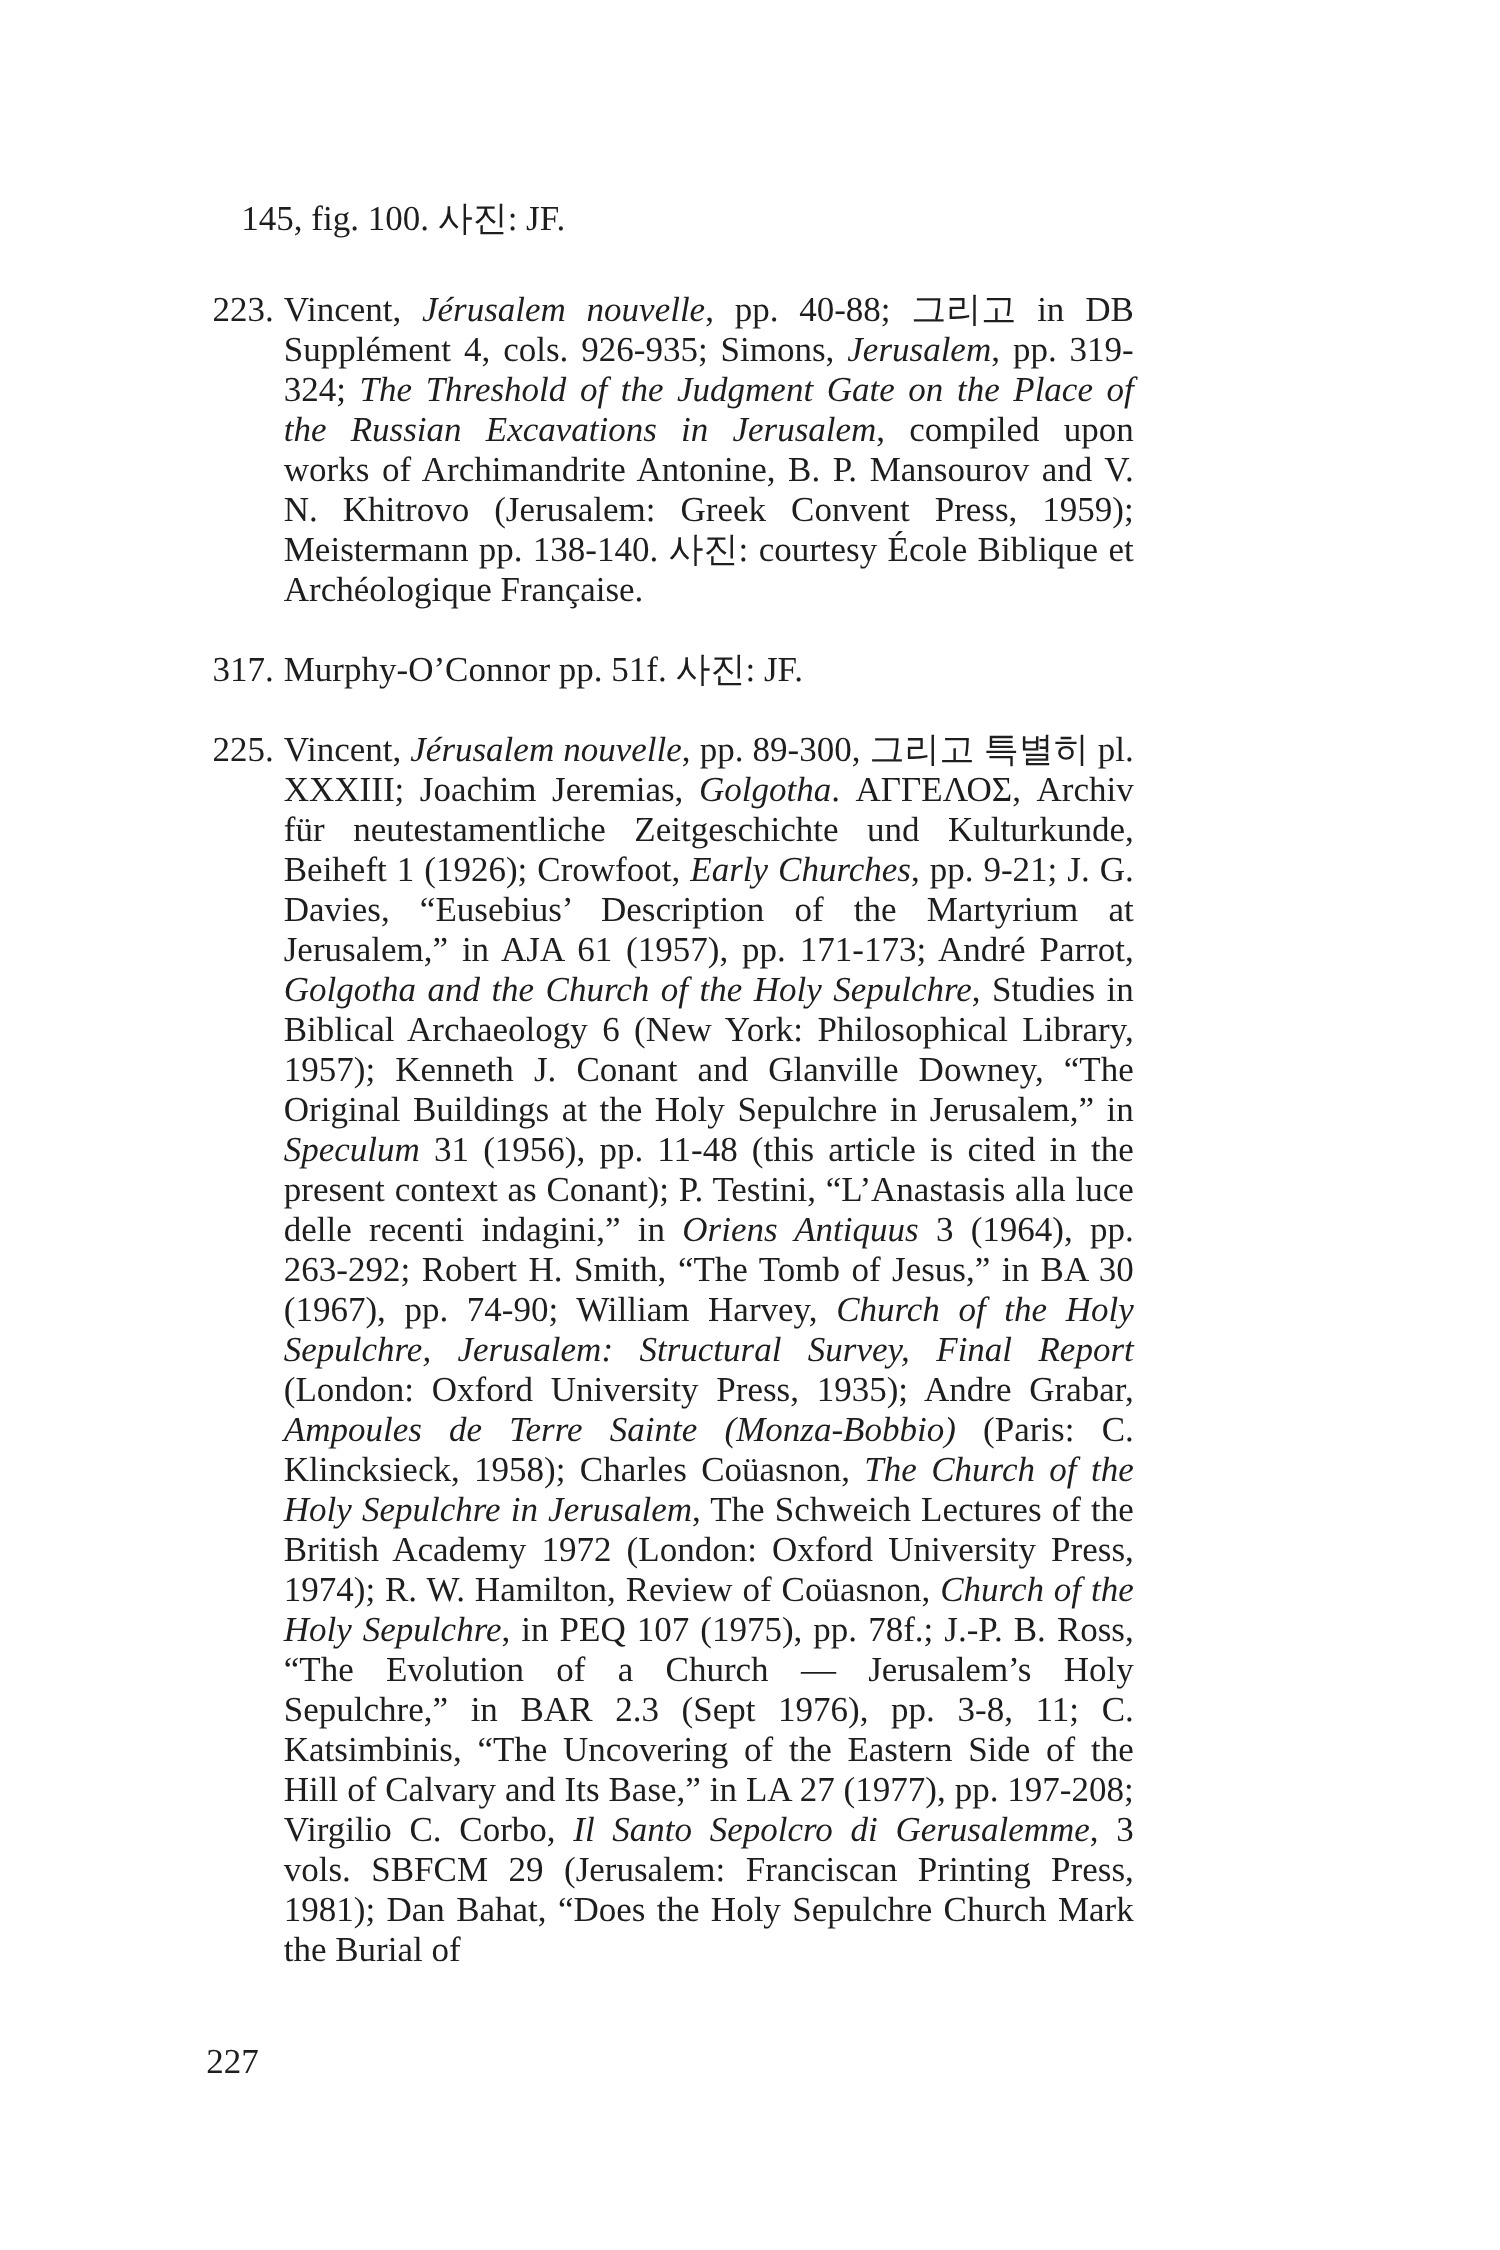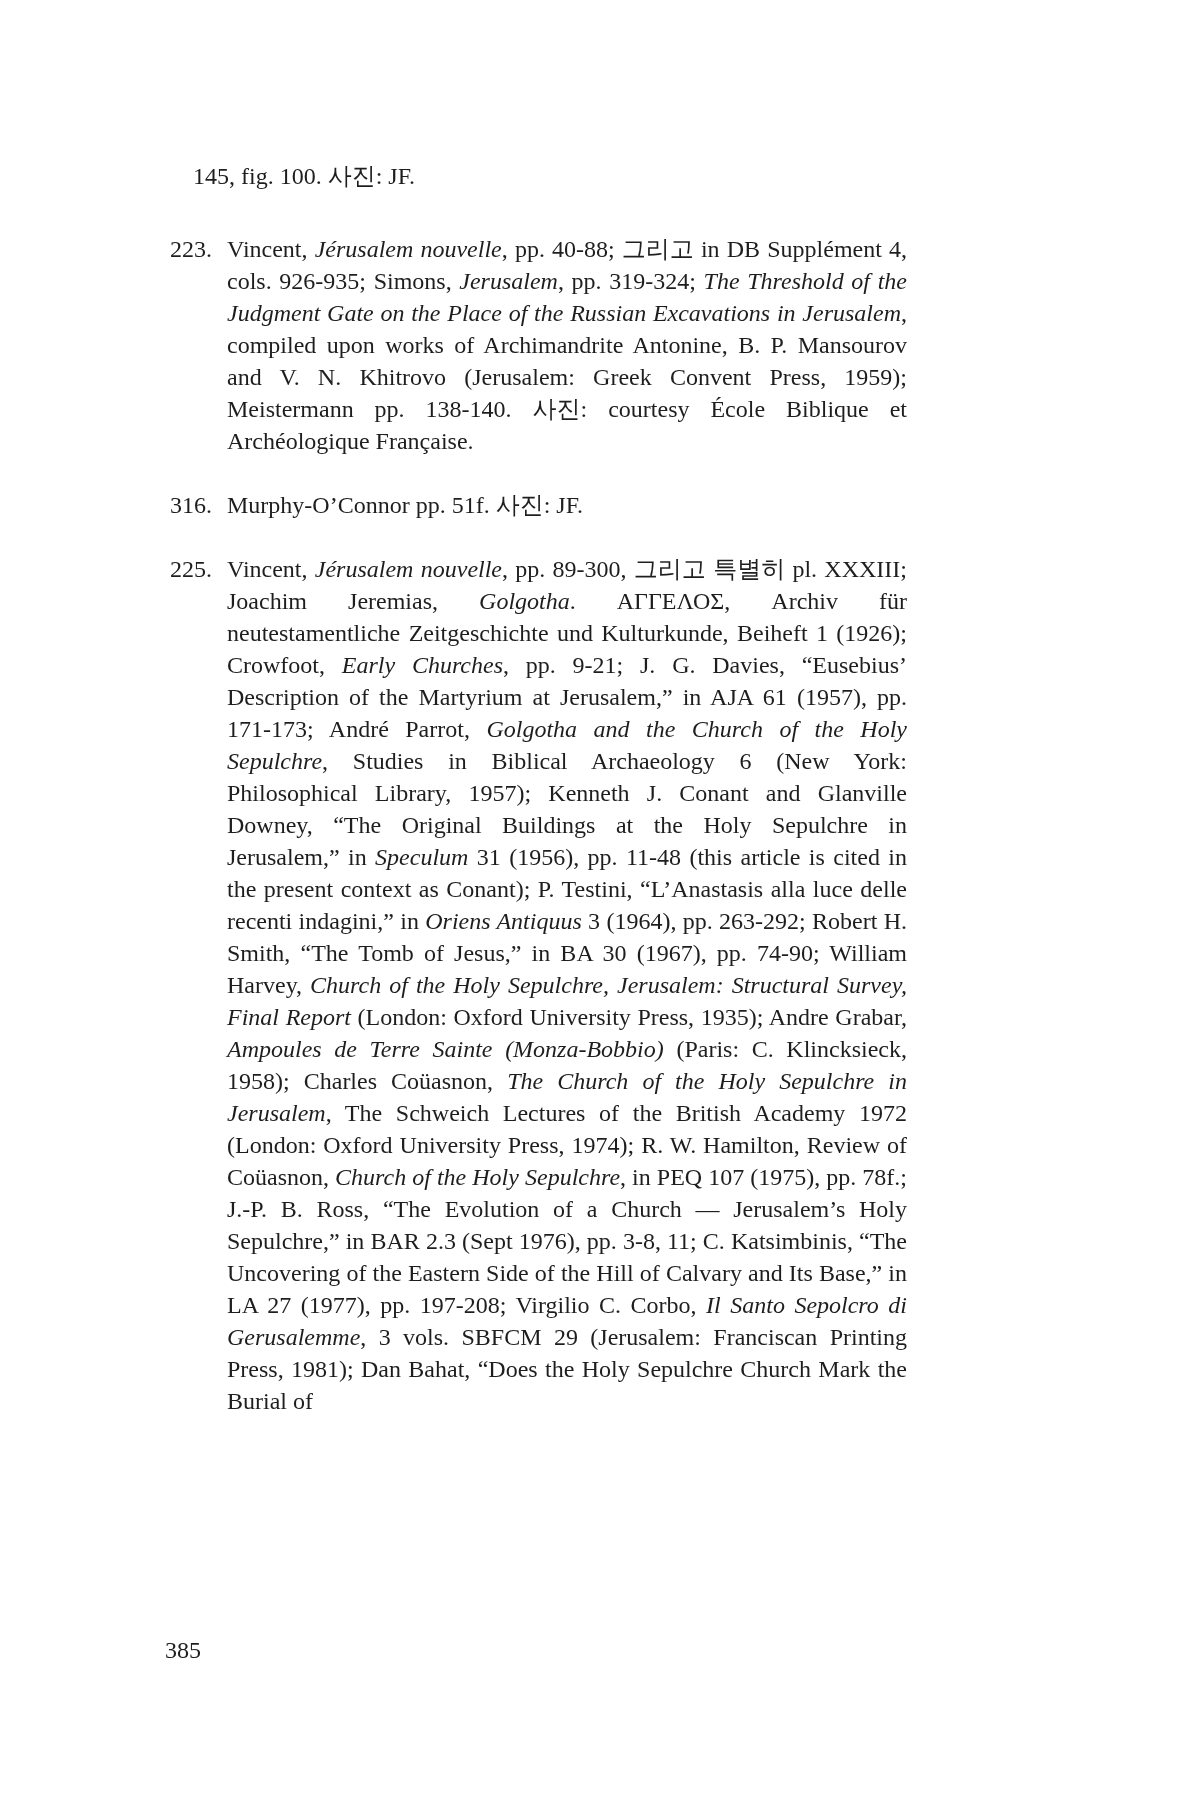--- a/index.html
+++ b/index.html
@@ -7,21 +7,21 @@
     padding: 0;
     background: #ffffff;
   }
   .page {
     position: relative;
     width: 1200px;
     height: 1800px;
     background: #ffffff;
     color: #1e1e1e;
     font-family: "Liberation Serif", "DejaVu Serif", serif;
-    font-size: 24px;
+    font-size: 28px;
     line-height: 32px;
     overflow: hidden;
   }
   .content {
     position: absolute;
     left: 170px;
     top: 160px;
     width: 737px;
   }
   .continuation {
@@ -50,18 +50,18 @@
   }
 </style>
 </head>
 <body>
 
 <div class="page">
   <div class="content">
     <p class="continuation">145, fig. 100. 사진: JF.</p>
     <div id="entries">
         <p class="entry"><span class="num">223.</span><span class="body"><span>Vincent, </span><i>Jérusalem nouvelle</i><span>, pp. 40-88; 그리고 in DB Supplément 4, cols. 926-935; Simons, </span><i>Jerusalem</i><span>, pp. 319-324; </span><i>The Threshold of the Judgment Gate on the Place of the Russian Excavations in Jerusalem</i><span>, compiled upon works of Archimandrite Antonine, B. P. Mansourov and V. N. Khitrovo (Jerusalem: Greek Convent Press, 1959); Meistermann pp. 138-140. 사진: courtesy École Biblique et Archéologique Française.</span></span></p>
-        <p class="entry"><span class="num">316.</span><span class="body"><span>Murphy-O’Connor pp. 51f. 사진: JF.</span></span></p>
+        <p class="entry"><span class="num">317.</span><span class="body"><span>Murphy-O’Connor pp. 51f. 사진: JF.</span></span></p>
         <p class="entry"><span class="num">225.</span><span class="body"><span>Vincent, </span><i>Jérusalem nouvelle</i><span>, pp. 89-300, 그리고 특별히 pl. XXXIII; Joachim Jeremias, </span><i>Golgotha</i><span>. ΑΓΓΕΛΟΣ, Archiv für neutestamentliche Zeitgeschichte und Kulturkunde, Beiheft 1 (1926); Crowfoot, </span><i>Early Churches</i><span>, pp. 9-21; J. G. Davies, “Eusebius’ Description of the Martyrium at Jerusalem,” in AJA 61 (1957), pp. 171-173; André Parrot, </span><i>Golgotha and the Church of the Holy Sepulchre</i><span>, Studies in Biblical Archaeology 6 (New York: Philosophical Library, 1957); Kenneth J. Conant and Glanville Downey, “The Original Buildings at the Holy Sepulchre in Jerusalem,” in </span><i>Speculum</i><span> 31 (1956), pp. 11-48 (this article is cited in the present context as Conant); P. Testini, “L’Anastasis alla luce delle recenti indagini,” in </span><i>Oriens Antiquus</i><span> 3 (1964), pp. 263-292; Robert H. Smith, “The Tomb of Jesus,” in BA 30 (1967), pp. 74-90; William Harvey, </span><i>Church of the Holy Sepulchre, Jerusalem: Structural Survey, Final Report</i><span> (London: Oxford University Press, 1935); Andre Grabar, </span><i>Ampoules de Terre Sainte</i><span> </span><i>(Monza-Bobbio)</i><span> (Paris: C. Klincksieck, 1958); Charles Coüasnon, </span><i>The Church of the Holy Sepulchre in Jerusalem</i><span>, The Schweich Lectures of the British Academy 1972 (London: Oxford University Press, 1974); R. W. Hamilton, Review of Coüasnon, </span><i>Church of the Holy Sepulchre</i><span>, in PEQ 107 (1975), pp. 78f.; J.-P. B. Ross, “The Evolution of a Church — Jerusalem’s Holy Sepulchre,” in BAR 2.3 (Sept 1976), pp. 3-8, 11; C. Katsimbinis, “The Uncovering of the Eastern Side of the Hill of Calvary and Its Base,” in LA 27 (1977), pp. 197-208; Virgilio C. Corbo, </span><i>Il Santo Sepolcro di Gerusalemme</i><span>, 3 vols. SBFCM 29 (Jerusalem: Franciscan Printing Press, 1981); Dan Bahat, “Does the Holy Sepulchre Church Mark the Burial of</span></span></p>
       </div>
   </div>
-  <div class="pagenum">385</div>
+  <div class="pagenum">227</div>
 </div>
 
 </body></html>

